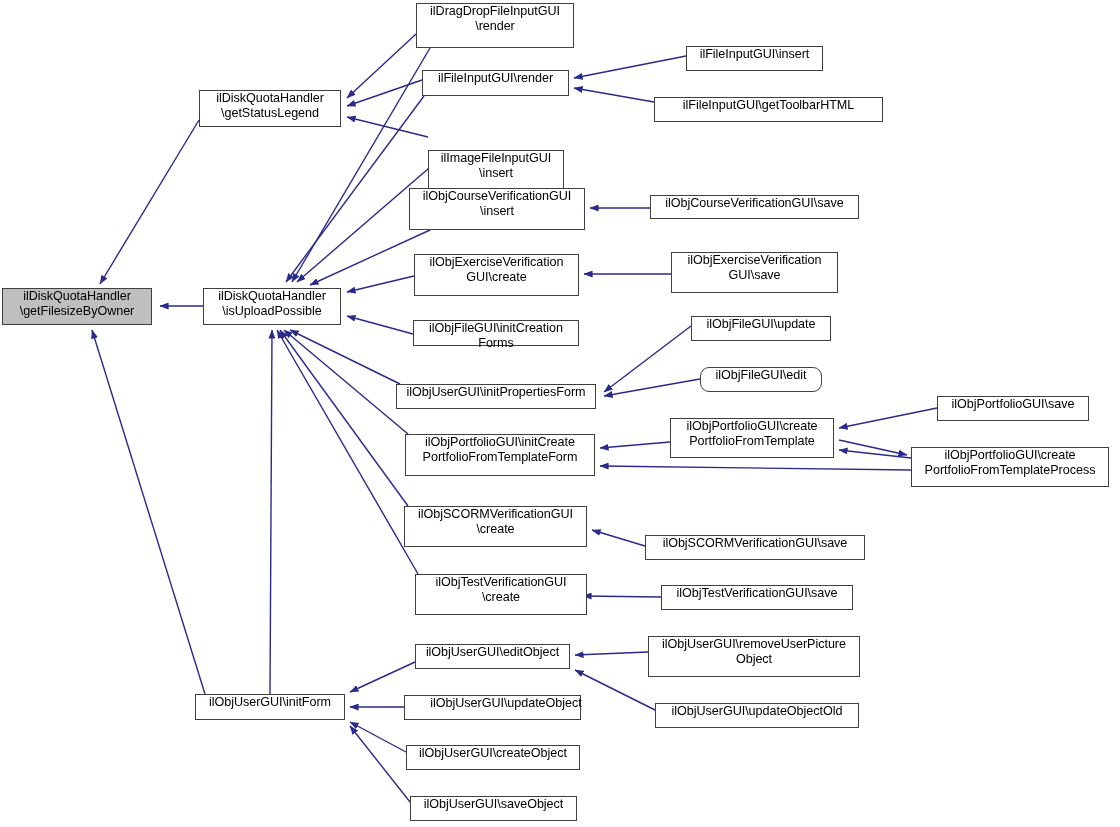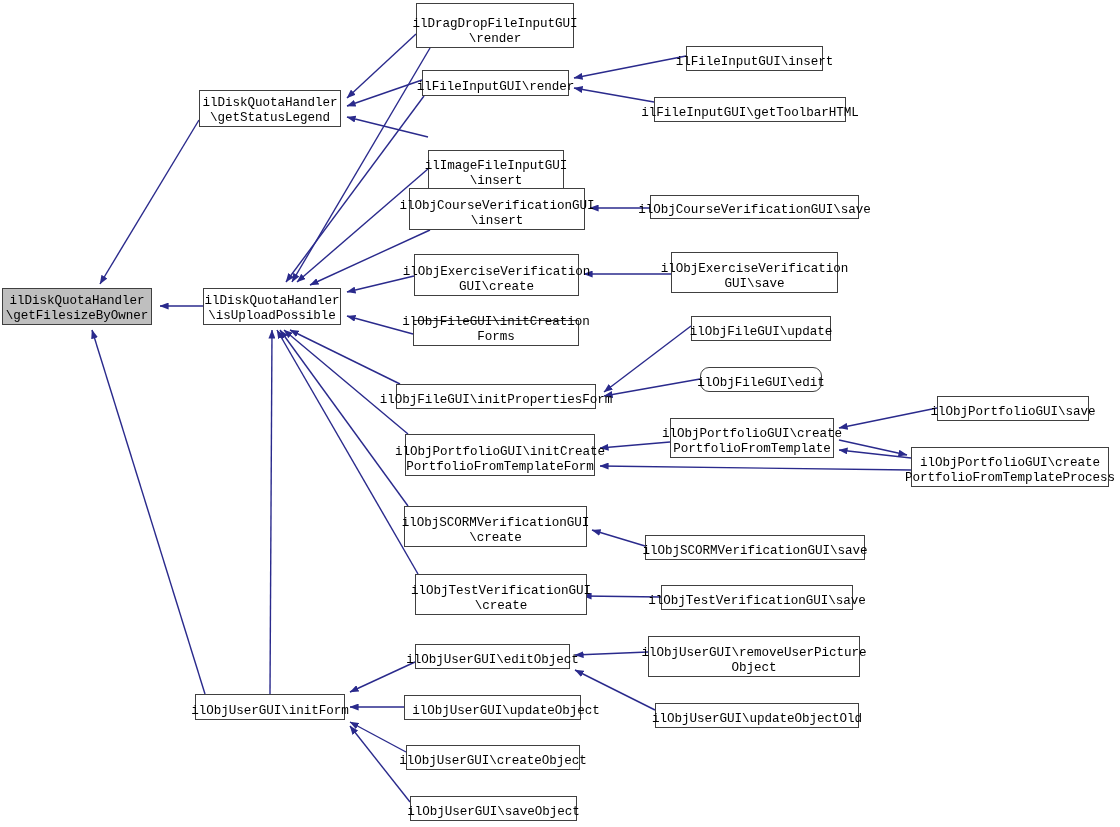--- a/index.html
+++ b/index.html
@@ -21,32 +21,31 @@
     left: 0;
     top: 0;
     width: 1120px;
     height: 827px;
     pointer-events: none;
   }
   .node {
     position: absolute;
     box-sizing: border-box;
     display: flex;
-    align-items: flex-end;
+    align-items: flex-start;
     justify-content: center;
     text-align: center;
     border: 1px solid #404040;
     background: #ffffff;
     color: #000000;
     font-size: 12.6px;
     line-height: 15px;
     letter-spacing: -0.05px;
     white-space: pre-line;
     z-index: 2;
-    font-family: Liberation Mono, monospace;
   }
   .node.highlight {
     background: #bfbfbf;
     border-color: #404040;
   }
   .node-label {
     display: block;
     padding: 0 4px;
   }
 </style>
@@ -110,34 +109,34 @@
 \render</span></div>
       <div class="node" style="left: 422px; top: 70px; width: 147px; height: 26px;"><span class="node-label">ilFileInputGUI\render</span></div>
       <div class="node" style="left: 428px; top: 122px; width: 136px; height: 40px; margin-top: 28px;"><span class="node-label">ilImageFileInputGUI
 \insert</span></div>
       <div class="node" style="left: 409px; top: 188px; width: 176px; height: 42px;"><span class="node-label">ilObjCourseVerificationGUI
 \insert</span></div>
       <div class="node" style="left: 414px; top: 254px; width: 165px; height: 42px;"><span class="node-label">ilObjExerciseVerification
 GUI\create</span></div>
       <div class="node" style="left: 413px; top: 320px; width: 166px; height: 26px;"><span class="node-label">ilObjFileGUI\initCreation
 Forms</span></div>
-      <div class="node" style="left: 396px; top: 384px; width: 200px; height: 25px;"><span class="node-label">ilObjFileGUI\initPropertiesForm</span></div>
+      <div class="node" style="left: 396px; top: 384px; width: 200px; height: 25px;"><span class="node-label">ilObjUserGUI\initPropertiesForm</span></div>
       <div class="node" style="left: 405px; top: 434px; width: 190px; height: 42px;"><span class="node-label">ilObjPortfolioGUI\initCreate
 PortfolioFromTemplateForm</span></div>
       <div class="node" style="left: 404px; top: 506px; width: 183px; height: 41px;"><span class="node-label">ilObjSCORMVerificationGUI
 \create</span></div>
       <div class="node" style="left: 415px; top: 574px; width: 172px; height: 41px;"><span class="node-label">ilObjTestVerificationGUI
 \create</span></div>
       <div class="node" style="left: 195px; top: 694px; width: 150px; height: 26px;"><span class="node-label">ilObjUserGUI\initForm</span></div>
       <div class="node" style="left: 415px; top: 644px; width: 155px; height: 25px;"><span class="node-label">ilObjUserGUI\editObject</span></div>
       <div class="node" style="left: 404px; top: 695px; width: 177px; height: 25px; padding-left: 27px;"><span class="node-label">ilObjUserGUI\updateObject</span></div>
       <div class="node" style="left: 406px; top: 745px; width: 174px; height: 25px;"><span class="node-label">ilObjUserGUI\createObject</span></div>
       <div class="node" style="left: 410px; top: 796px; width: 167px; height: 25px;"><span class="node-label">ilObjUserGUI\saveObject</span></div>
       <div class="node" style="left: 686px; top: 46px; width: 137px; height: 25px;"><span class="node-label">ilFileInputGUI\insert</span></div>
-      <div class="node" style="left: 654px; top: 97px; width: 192px; height: 25px;"><span class="node-label">ilFileInputGUI\getToolbarHTML</span></div>
+      <div class="node" style="left: 654px; top: 97px; width: 229px; height: 25px;"><span class="node-label">ilFileInputGUI\getToolbarHTML</span></div>
       <div class="node" style="left: 650px; top: 195px; width: 209px; height: 24px;"><span class="node-label">ilObjCourseVerificationGUI\save</span></div>
       <div class="node" style="left: 671px; top: 252px; width: 167px; height: 41px;"><span class="node-label">ilObjExerciseVerification
 GUI\save</span></div>
       <div class="node" style="left: 691px; top: 316px; width: 140px; height: 25px;"><span class="node-label">ilObjFileGUI\update</span></div>
       <div class="node" style="left: 700px; top: 367px; width: 122px; height: 25px; border-radius: 9px;"><span class="node-label">ilObjFileGUI\edit</span></div>
       <div class="node" style="left: 670px; top: 418px; width: 164px; height: 40px;"><span class="node-label">ilObjPortfolioGUI\create
 PortfolioFromTemplate</span></div>
       <div class="node" style="left: 937px; top: 396px; width: 152px; height: 25px;"><span class="node-label">ilObjPortfolioGUI\save</span></div>
       <div class="node" style="left: 911px; top: 447px; width: 198px; height: 40px;"><span class="node-label">ilObjPortfolioGUI\create
 PortfolioFromTemplateProcess</span></div>

